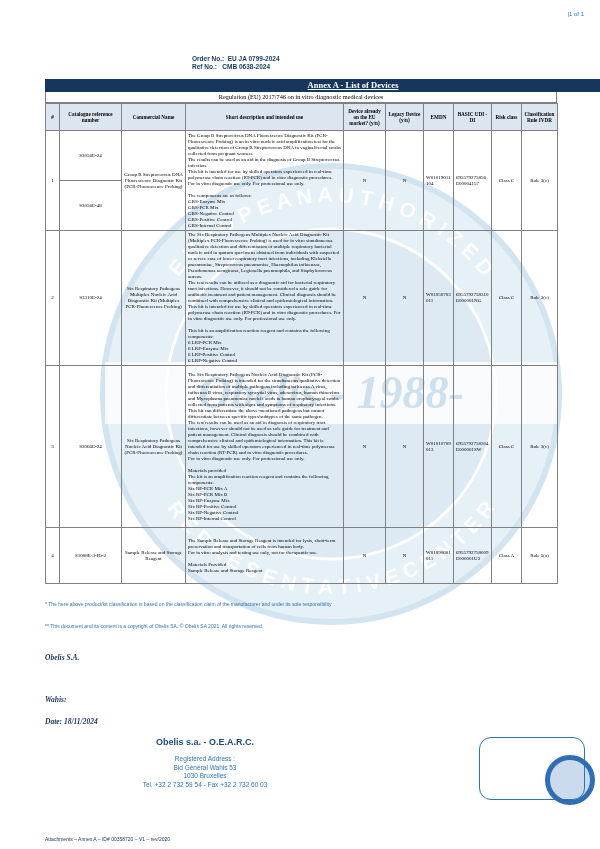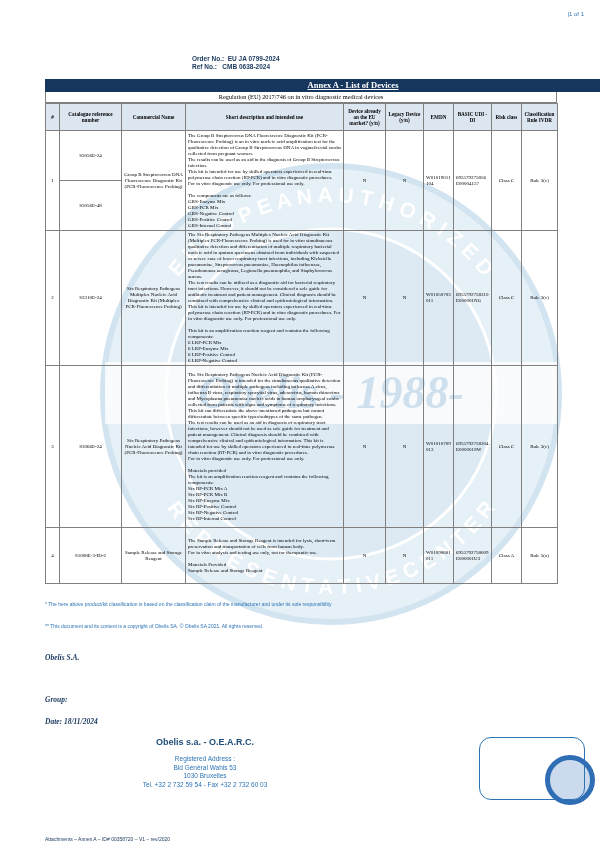--- a/index.html
+++ b/index.html
@@ -199,21 +199,21 @@
       <td class="c">Rule 5(a)</td>
     </tr>
   </tbody>
     </table>
 
   <div class="footnote fn1">* The here above product/kit classification is based on the classification claim of the manufacturer and under its sole responsibility</div>
   <div class="footnote fn2">** This document and its content is a copyright of Obelis SA. © Obelis SA 2021. All rights reserved.</div>
 
   <div class="sig sig1">Obelis S.A.</div>
   <div class="sig sig2">Date: 18/11/2024</div>
-  <div class="sig sig3">Group:</div>
+  <div class="sig sig3">Wahis:</div>
 
   <div class="footer">
     <div class="fname">Obelis s.a. - O.E.A.R.C.</div>
     <div class="fline">Registered Address :</div>
     <div class="fline">Bld Général Wahis 53</div>
     <div class="fline">1030 Bruxelles</div>
     <div class="fline">Tel. +32 2 732 59 54 - Fax +32 2 732 60 03</div>
   </div>
 
   <div class="stamp-rect"></div>

